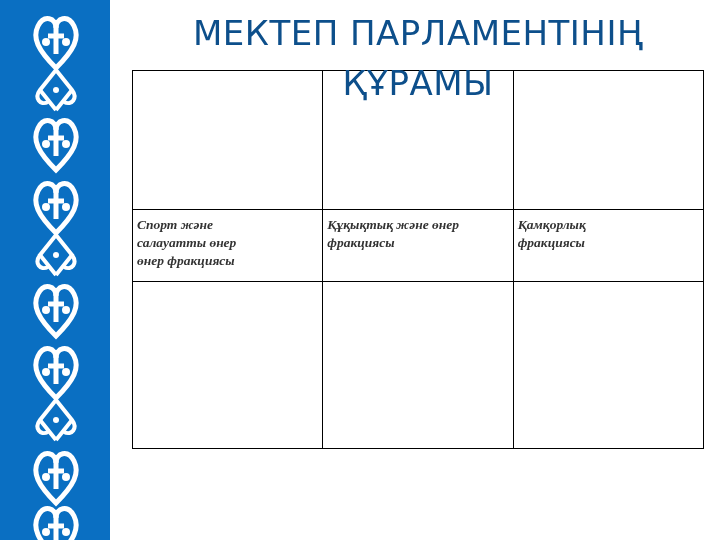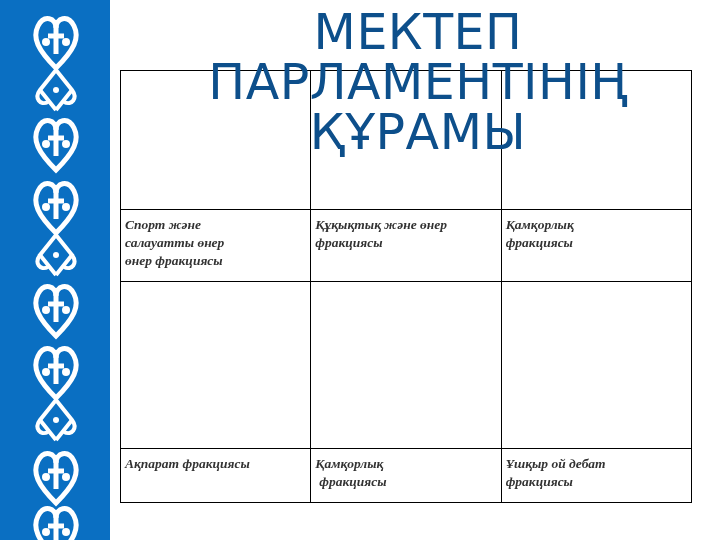--- a/index.html
+++ b/index.html
@@ -10,25 +10,25 @@
     }
     .strip {
       position: absolute; left: 0; top: 0; width: 110px; height: 540px;
       background: #0a6fc2;
     }
     .ornament { position: absolute; left: 30px; top: 0; width: 52px; height: 540px; }
     .title {
       position: absolute; left: 128px; top: 8px; width: 580px;
       text-align: center; color: #0d4f8b;
       font-family: "DejaVu Sans", sans-serif;
-      font-size: 49px; line-height: 50px; letter-spacing: 0.5px;
+      font-size: 34px; line-height: 50px; letter-spacing: 0.5px;
       z-index: 2; margin: 0; font-weight: normal;
     }
     table.grid {
-      position: absolute; left: 120px; top: 70px;
+      position: absolute; left: 132px; top: 70px;
       width: 572px; border-collapse: collapse; z-index: 1;
     }
     table.grid td {
       border: 1.5px solid #000; vertical-align: top; padding: 6px 4px 2px 4px;
       font-family: "Liberation Serif", serif; font-style: italic; font-weight: bold;
       font-size: 13.5px; line-height: 18px; color: #333;
       width: 33.3%;
     }
     tr.r1 td { height: 130px; }
     tr.r2 td { height: 63px; }
@@ -89,27 +89,14 @@
     <td>
       <div>Қамқорлық</div>
       <div>фракциясы</div>
     </td>
   </tr>
   <tr class="r3">
     <td></td>
     <td></td>
     <td></td>
   </tr>
-  <tr class="r4">
-    <td>
-      <div>Ақпарат фракциясы</div>
-    </td>
-    <td>
-      <div>Қамқорлық</div>
-      <div class="indent"> фракциясы</div>
-    </td>
-    <td>
-      <div>Ұшқыр ой дебат</div>
-      <div>фракциясы</div>
-    </td>
-  </tr>
 </tbody>
   </table>
 
 </body></html>

